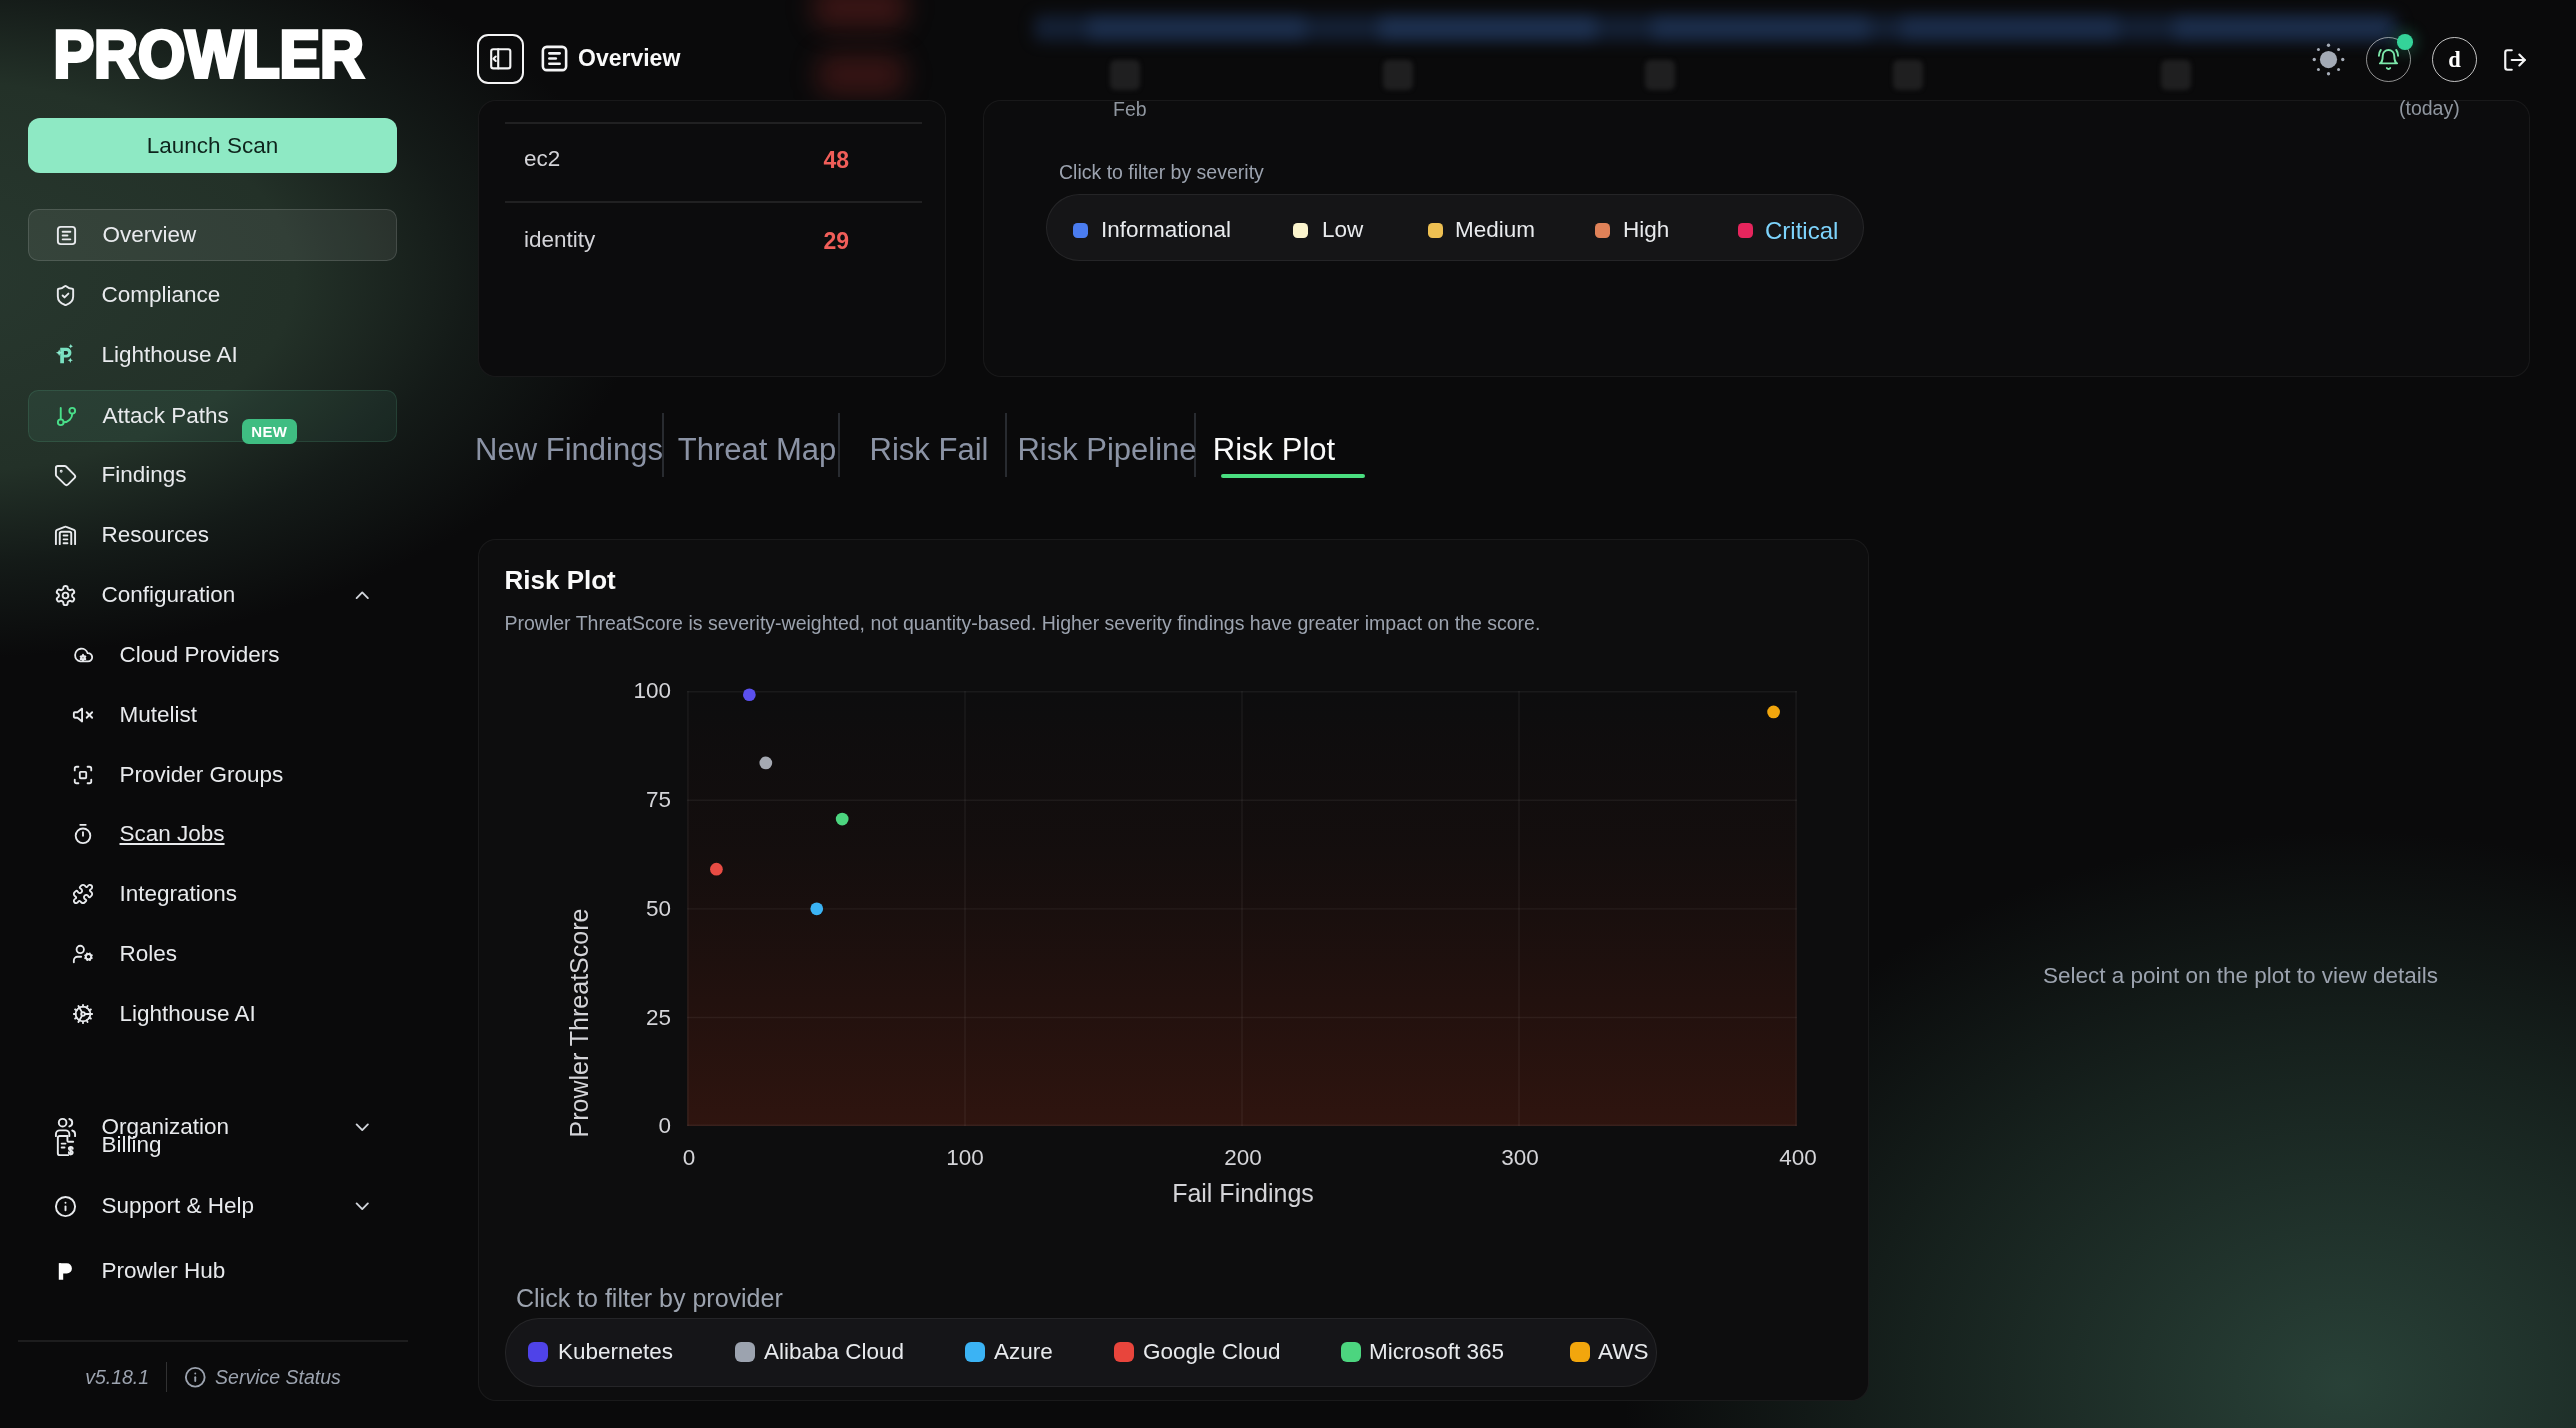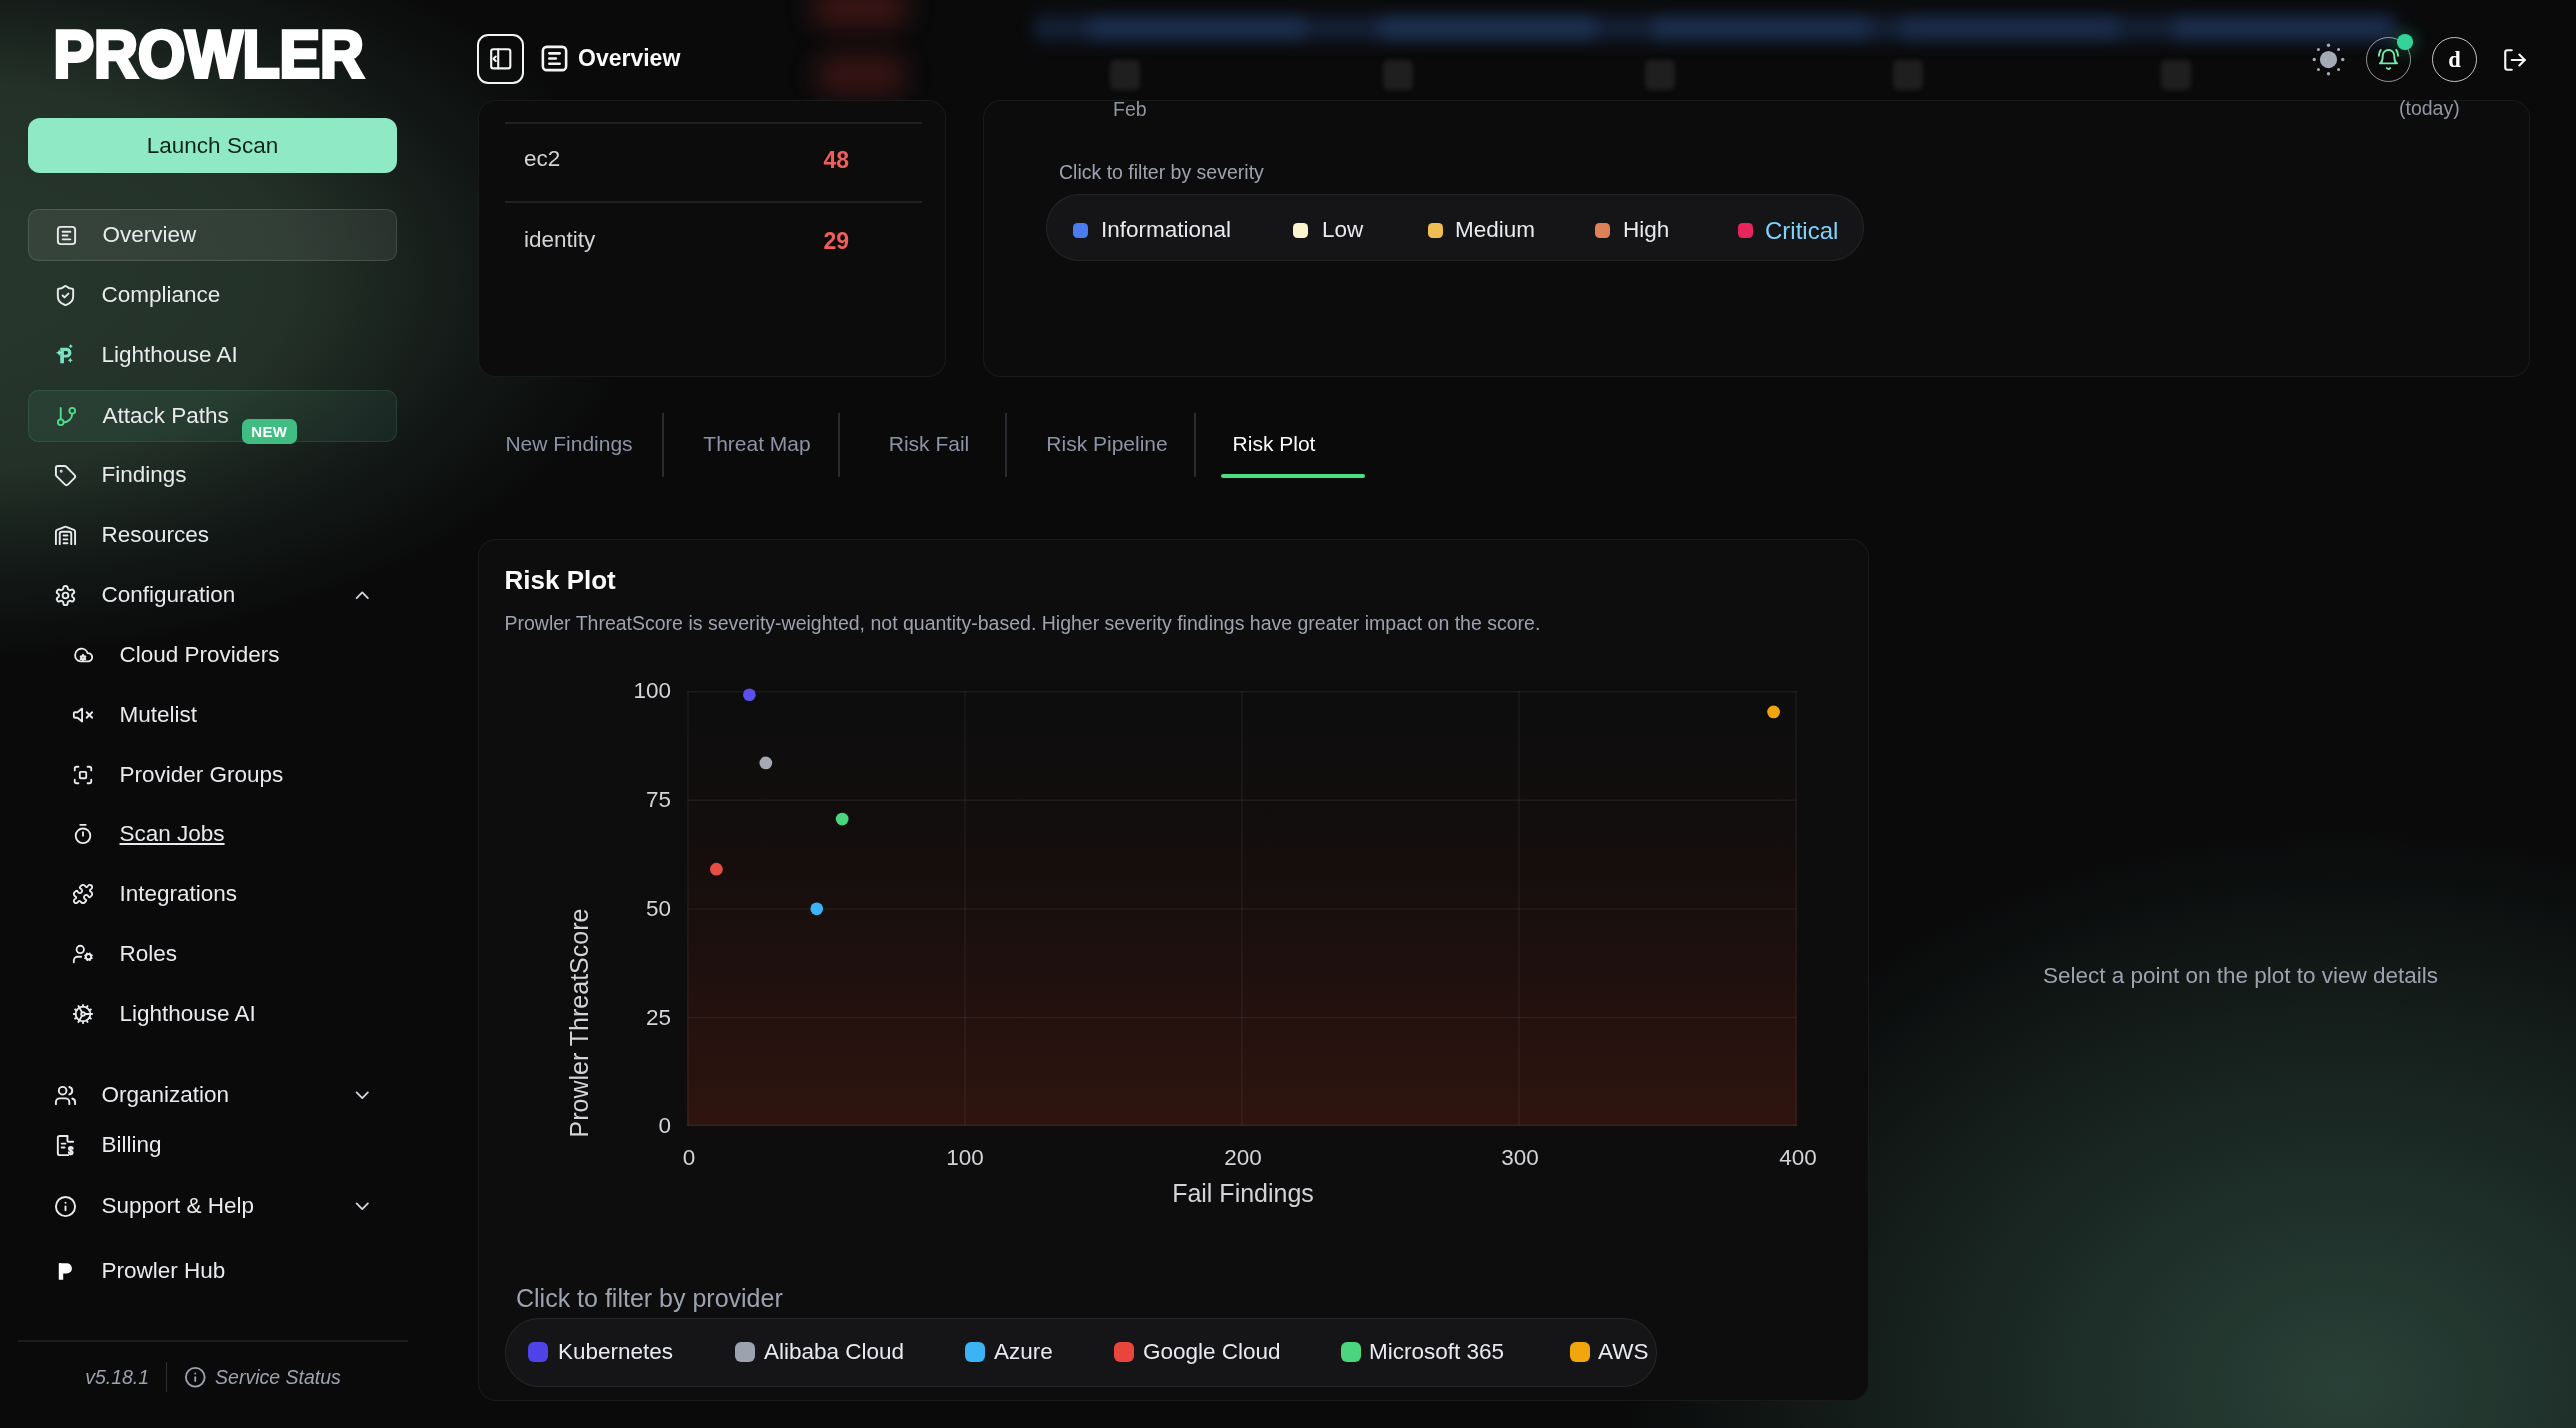--- a/index.html
+++ b/index.html
@@ -14,21 +14,21 @@
   .abs { position:absolute; }
   .card { position:absolute; background:#0e0e0f; border:1.5px solid rgba(255,255,255,0.055); border-radius:18px; }
   svg.ic { display:block; }
   .nav { position:absolute; left:28px; width:369px; height:52px; display:flex; align-items:center;
     color:#e8eaed; font-size:22.5px; }
   .nav .nico { width:23px; height:23px; margin-left:25.5px; margin-right:25px; flex:none;
     fill:none; stroke:#e8eaed; stroke-width:2; stroke-linecap:round; stroke-linejoin:round; }
   .nav.sub .nico { width:22px; height:22px; margin-left:44px; margin-right:25.5px; }
   .nav .chev { width:22.5px; height:22.5px; position:absolute; right:24px;
     fill:none; stroke:#d1d5db; stroke-width:2; stroke-linecap:round; stroke-linejoin:round; }
-  .tab { position:absolute; top:432px; transform:translateX(-50%); font-size:21px; color:#8b93a5; white-space:nowrap; }
+  .tab { position:absolute; top:432px; transform:translateX(-50%); font-size:31px; color:#8b93a5; white-space:nowrap; }
   .tabsep { position:absolute; top:413px; width:1.5px; height:64px; background:rgba(148,163,184,0.22); }
   .ylab { position:absolute; width:67px; text-align:right; font-size:22.5px; line-height:1.2; color:#d4d4d8; }
   .xlab { position:absolute; transform:translateX(-50%); font-size:22.5px; line-height:1.2; color:#d4d4d8; }
 </style>
 </head>
 <body>
 <div id="page">
 
   <div id="fadetop" class="abs" style="left:0;top:0;width:2576px;height:101px;overflow:hidden;">
 
@@ -195,21 +195,21 @@
           <path d="m3.34 7 1.73 1"></path>
           <path d="M14 12h8"></path>
           <path d="M2 12h2"></path>
           <path d="m20.66 7-1.73 1"></path>
           <path d="m3.34 17 1.73-1"></path>
           <path d="m17 3.34-1 1.73"></path>
           <path d="m11 13.73-4 6.93"></path>
         </svg>
       <span>Lighthouse AI</span>
     </div>
-    <div class="nav" style="top:1069px;">
+    <div class="nav" style="top:1101px;">
       <svg class="ic nico" viewBox="0 0 24 24">
           <path d="M16 21v-2a4 4 0 0 0-4-4H6a4 4 0 0 0-4 4v2"></path>
           <circle cx="9" cy="7" r="4"></circle>
           <path d="M22 21v-2a4 4 0 0 0-3-3.87"></path>
           <path d="M16 3.13a4 4 0 0 1 0 7.75"></path>
         </svg>
       <span>Organization</span>
       <svg class="ic chev" viewBox="0 0 24 24">
           <path d="m6 9 6 6 6-6"></path>
         </svg>

